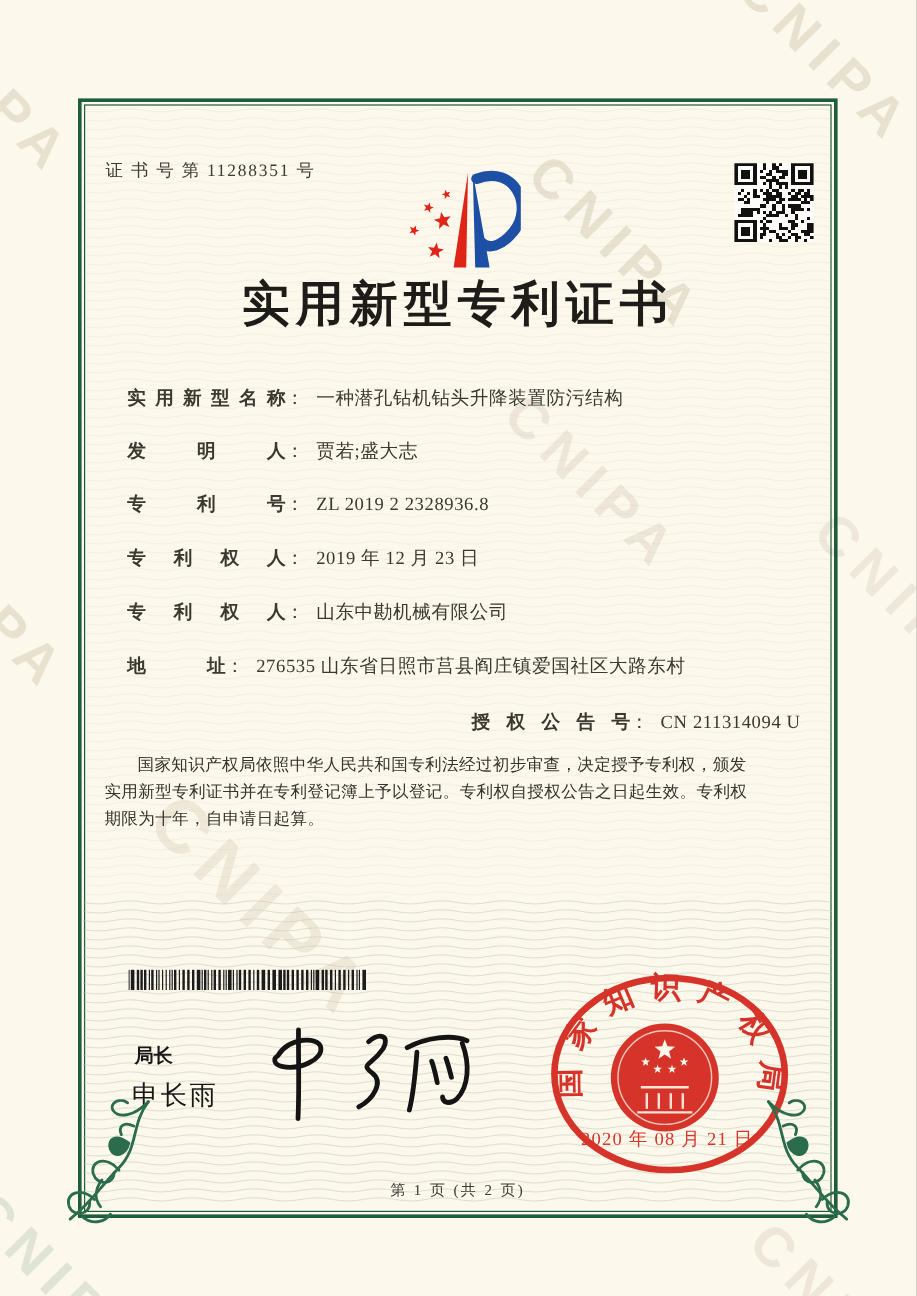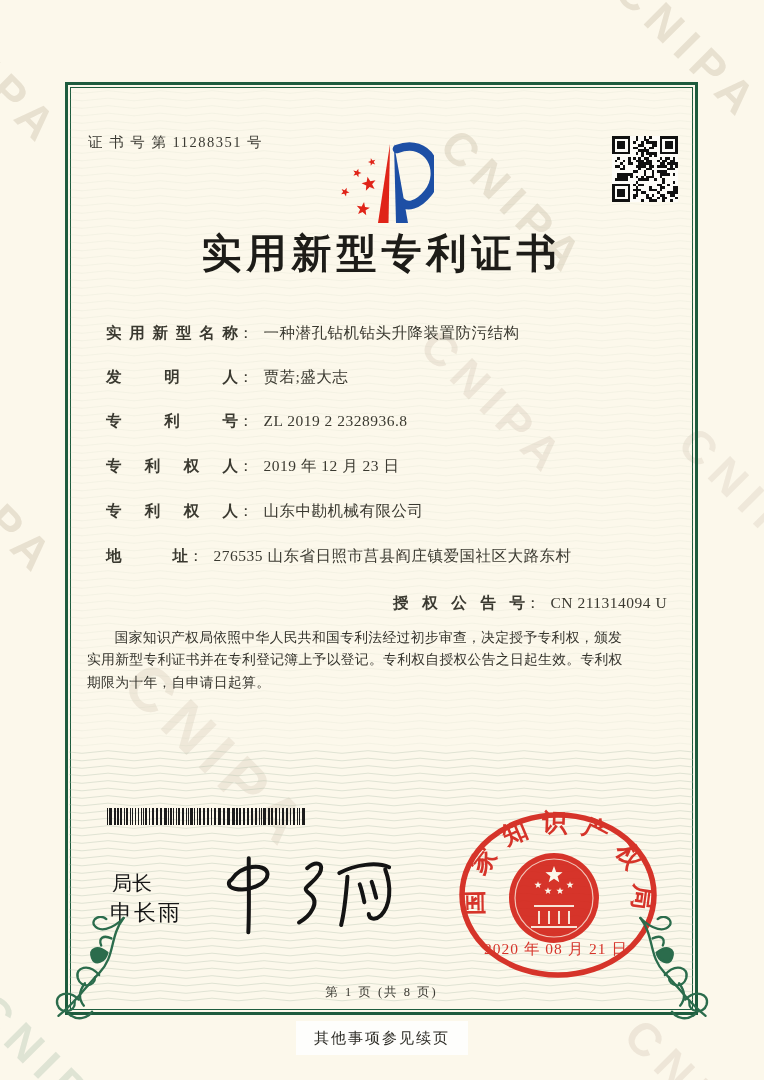--- a/index.html
+++ b/index.html
@@ -47,21 +47,21 @@
   .f-label{display:inline-block;width:132px;text-align:justify;text-align-last:justify;vertical-align:top;font-weight:bold;}
   .f-label.narrow{width:82px;}
   .f-colon{display:inline-block;}
   .f-value{display:inline-block;margin-left:10px;letter-spacing:.5px;}
   .fg7b{position:absolute;left:287px;top:0;white-space:nowrap;}
   
   .body-text{position:absolute;left:87px;top:627px;width:548px;font-size:13.8px;line-height:22.3px;color:#34332c;}
   .body-text p{margin:0;text-indent:2em;letter-spacing:.3px;}
   
   .barcode{position:absolute;left:107px;top:808px;}
-  .signer-title{position:absolute;left:112px;top:870px;font-family:"Liberation Sans","DejaVu Sans",sans-serif;font-size:20px;color:#171717;}
+  .signer-title{position:absolute;left:112px;top:870px;font-family:"Liberation Sans","DejaVu Sans",sans-serif;font-size:16px;color:#171717;font-weight:bold;}
   .signer-name{position:absolute;left:110px;top:898px;font-family:"Liberation Sans","DejaVu Sans",sans-serif;font-size:22px;letter-spacing:2px;color:#171717;}
   .sig{position:absolute;left:222px;top:850px;transform:rotate(-2deg);}
   .seal{position:absolute;left:458px;top:808px;opacity:.93;}
   .flourish{position:absolute;z-index:4;}
   .fl-left{left:50px;top:916px;}
   .fl-right{left:634px;top:916px;transform:scale(-1,1);}
   .page-num{position:absolute;left:65px;top:984px;width:633px;text-align:center;font-size:12.5px;letter-spacing:2px;color:#3b3a33;}
   .footer-band{
     position:absolute;left:296px;top:1021px;width:172px;height:34px;background:#fefefc;
     z-index:5;text-align:center;line-height:34px;font-size:15px;letter-spacing:2px;color:#2e2d27;
@@ -588,16 +588,15 @@
           <path d="M48,58 C38,46 24,50 27,61 C30,71 44,70 44,60"></path>
           <path d="M28,82 C18,72 4,76 7,87 C10,97 25,95 24,84"></path>
           <path d="M72,2 C60,14 48,16 43,9 C40,3 49,-2 55,3"></path>
           <path d="M56,36 C46,28 38,32 41,41 C44,49 54,45 56,36 Z" fill="#2b6c4c"></path>
           <path d="M18,96 C26,103 36,101 41,94"></path>
           <path d="M34,66 C28,74 28,82 33,88"></path>
           <path d="M60,22 C52,18 47,22 50,29"></path>
         </g>
       </svg>
 
-    <div class="page-num">第 1 页 (共 8 页)</div>
-    <div class="footer-band">其他事项参见续页</div>
+    <div class="page-num">第 1 页 (共 2 页)</div>
   </div>
 </div>
 
 </body></html>

